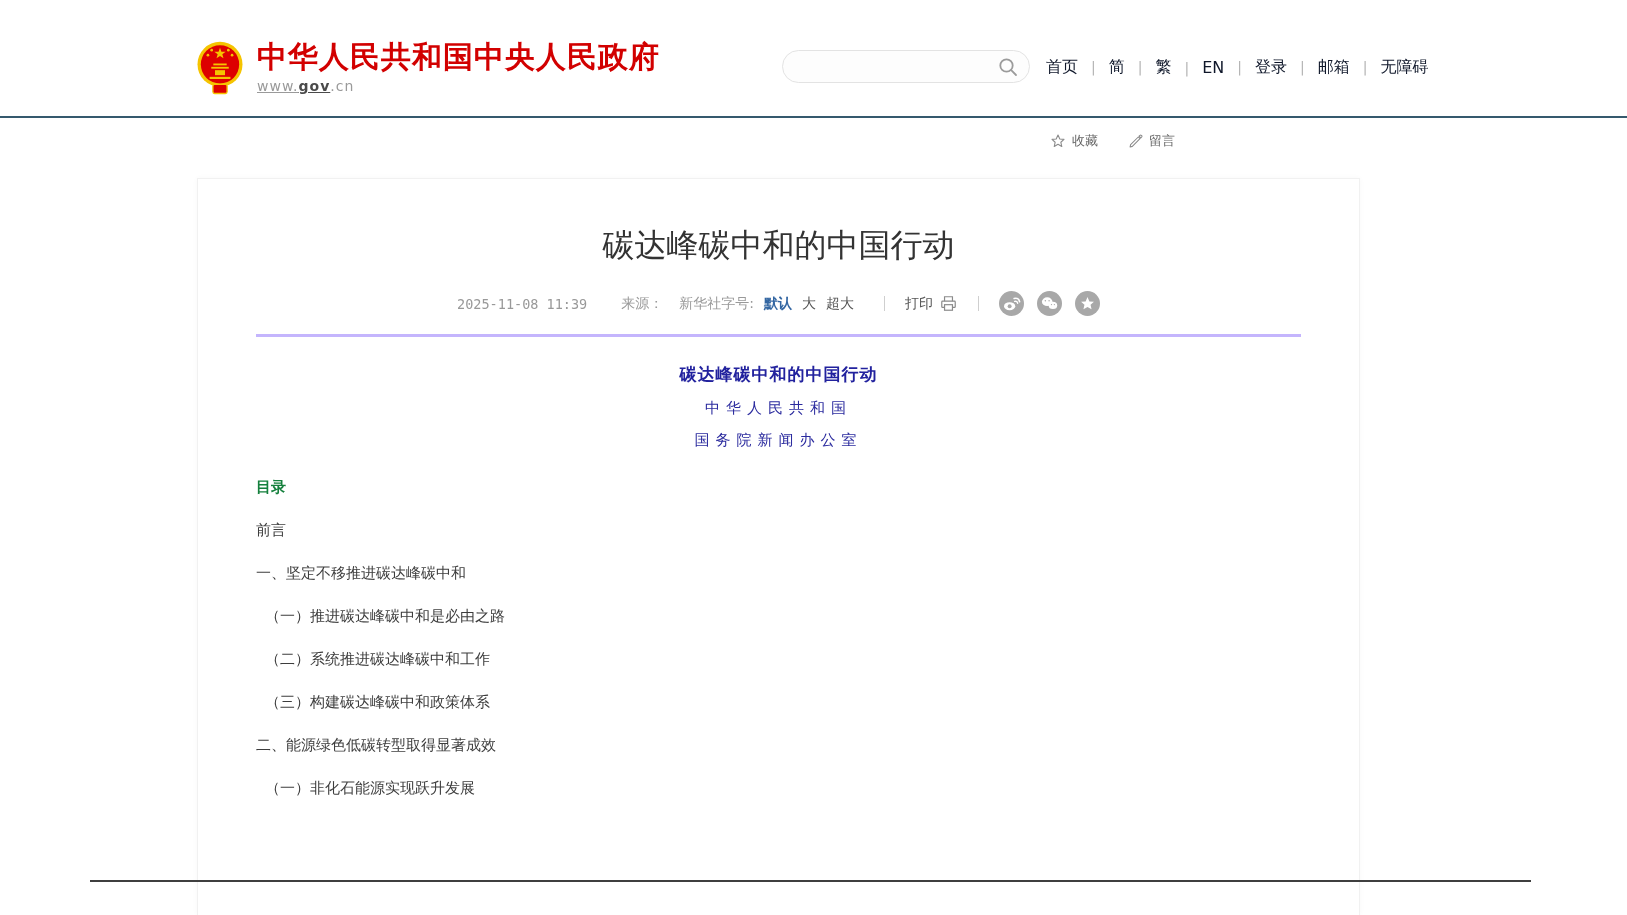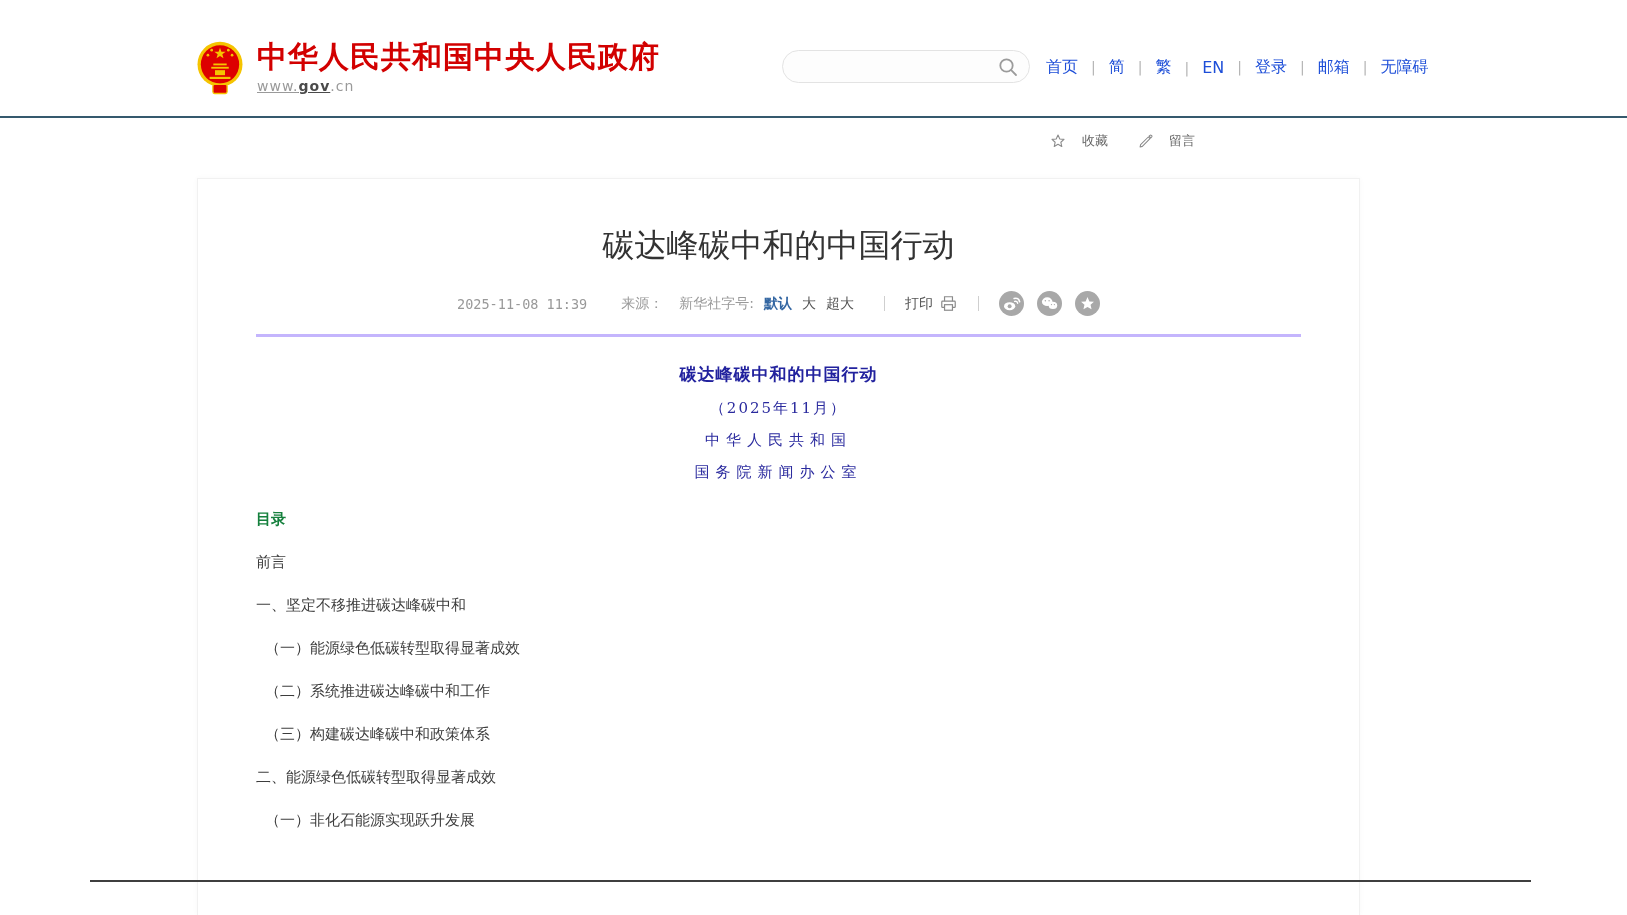--- a/index.html
+++ b/index.html
@@ -21,28 +21,28 @@
   .site-url .u { text-decoration:underline; }
   .site-url .gov { color:#4a4a4a; font-weight:bold; text-decoration:underline; }
 
   .search-box { position:absolute; left:782px; top:50px; width:248px; height:33px;
                 border:1px solid #e3e3e3; border-radius:17px; background:#fdfdfd;
                 display:flex; align-items:center; padding:0 10px 0 16px; }
   .search-box input { flex:1; border:none; outline:none; background:transparent; font-size:14px; color:#333; }
   .search-btn { width:22px; height:22px; border:none; background:transparent; padding:0; cursor:pointer; }
 
   .nav { position:absolute; left:1046px; top:57px; display:flex; align-items:center;
-         list-style:none; margin:0; padding:0; font-size:16px; color:#1d4ed8; }
+         list-style:none; margin:0; padding:0; font-size:16px; color:#0f172a; }
   .nav li { cursor:pointer; white-space:nowrap; }
   .nav li + li::before { content:"|"; color:#b3b3b3; margin:0 13px; font-size:14px; cursor:default; }
 
   
   .actions { position:absolute; left:1050px; top:132px; display:flex; gap:30px;
              font-size:13px; color:#666; }
-  .action { display:flex; align-items:center; gap:16px; cursor:pointer; }
+  .action { display:flex; align-items:center; gap:6px; cursor:pointer; }
 
   
   .card { position:absolute; left:197px; top:178px; width:1163px; height:737px;
           background:#fff; border:1px solid #f1f1f1; border-bottom:none;
           padding:28px 58px 0 58px; box-shadow:0 0 6px rgba(0,0,0,0.03); }
 
   .article-title { text-align:center; font-size:32px; font-weight:400; color:#333;
                    margin:16px 0 0 0; line-height:44px; }
 
   .meta-row { display:flex; justify-content:center; align-items:center;
@@ -185,27 +185,26 @@
         <svg width="25" height="25" viewBox="0 0 24 24">
           <circle cx="12" cy="12" r="12" fill="#a8a8a8"></circle>
           <polygon points="12,5.8 13.8,10 18.2,10.4 14.9,13.3 15.9,17.6 12,15.3 8.1,17.6 9.1,13.3 5.8,10.4 10.2,10" fill="#fff"></polygon>
         </svg>
       </span>
     </div>
   </div>
 
 
   <div class="doc-title">碳达峰碳中和的中国行动</div>
-  <div class="doc-line doc-date">（2025年11月）</div>
   <div class="doc-line doc-org">中华人民共和国</div>
   <div class="doc-line doc-org">国务院新闻办公室</div>
 
   <div class="toc-heading">目录</div>
   <div class="toc-item">前言</div>
   <div class="toc-item">一、坚定不移推进碳达峰碳中和</div>
-  <div class="toc-item toc-sub">（一）能源绿色低碳转型取得显著成效</div>
+  <div class="toc-item toc-sub">（一）推进碳达峰碳中和是必由之路</div>
   <div class="toc-item toc-sub">（二）系统推进碳达峰碳中和工作</div>
   <div class="toc-item toc-sub">（三）构建碳达峰碳中和政策体系</div>
   <div class="toc-item">二、能源绿色低碳转型取得显著成效</div>
   <div class="toc-item toc-sub">（一）非化石能源实现跃升发展</div>
 </div>
 
 <div class="bottom-line"></div>
 
 </body></html>

